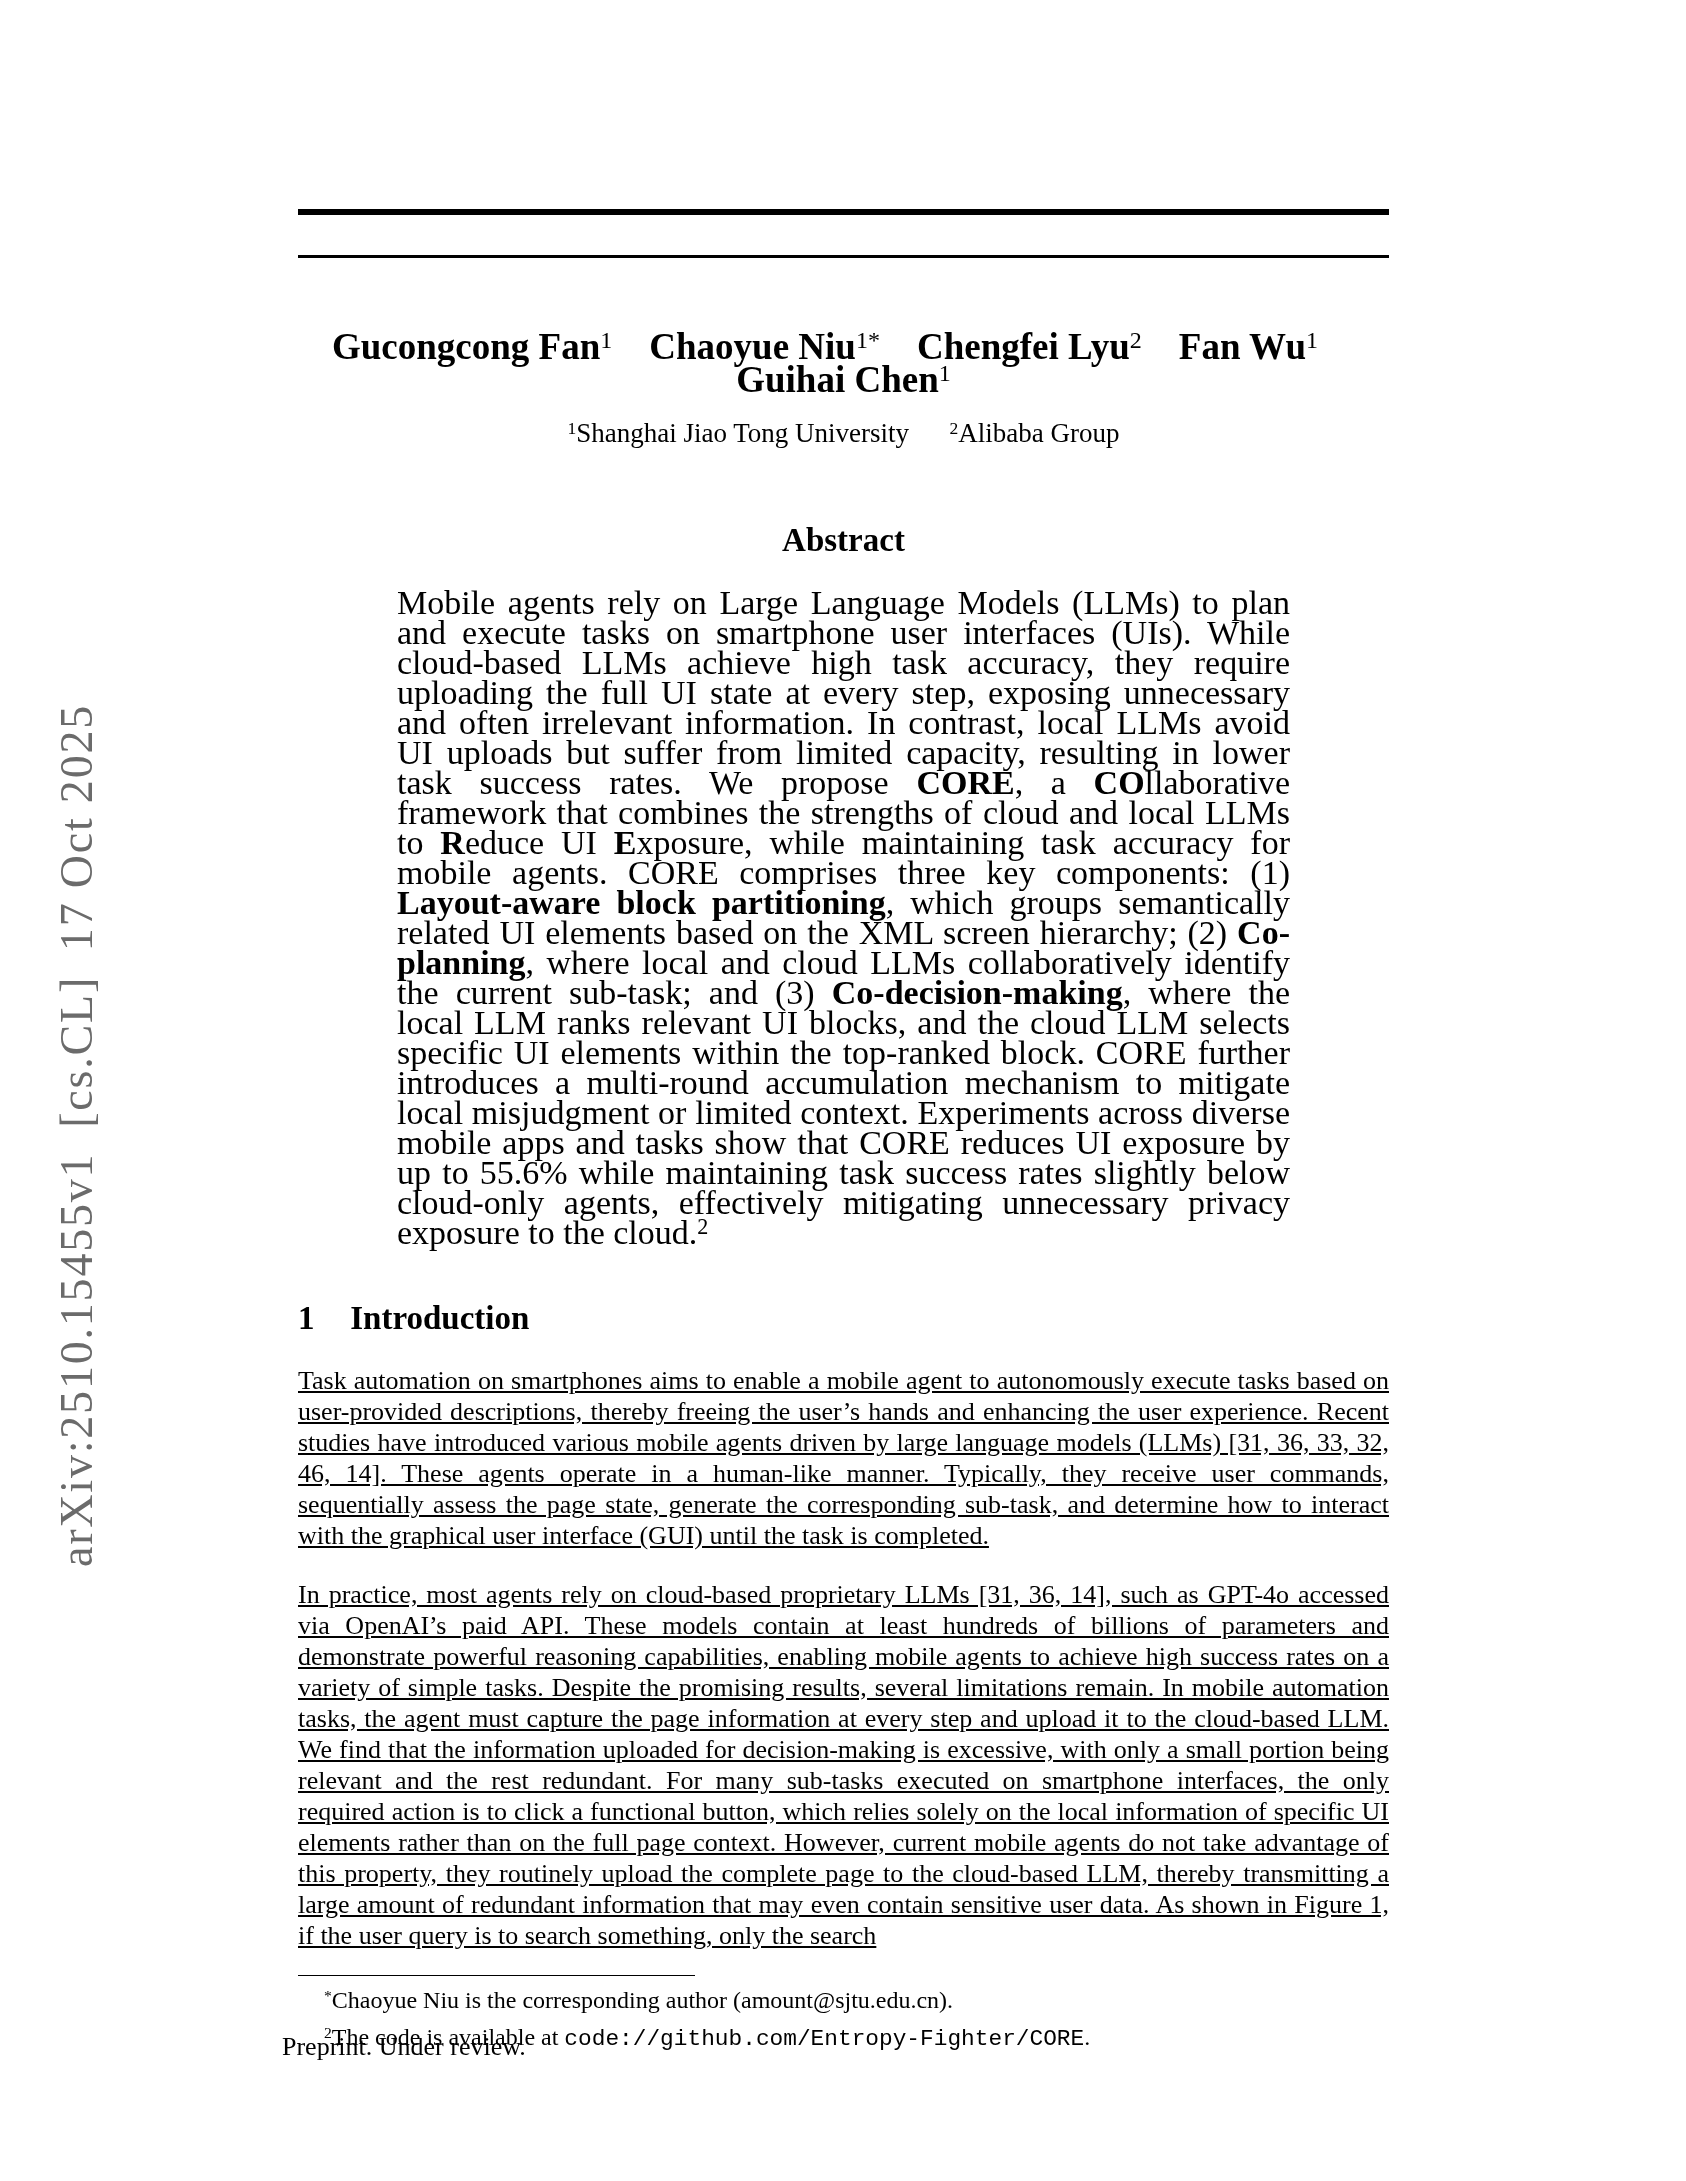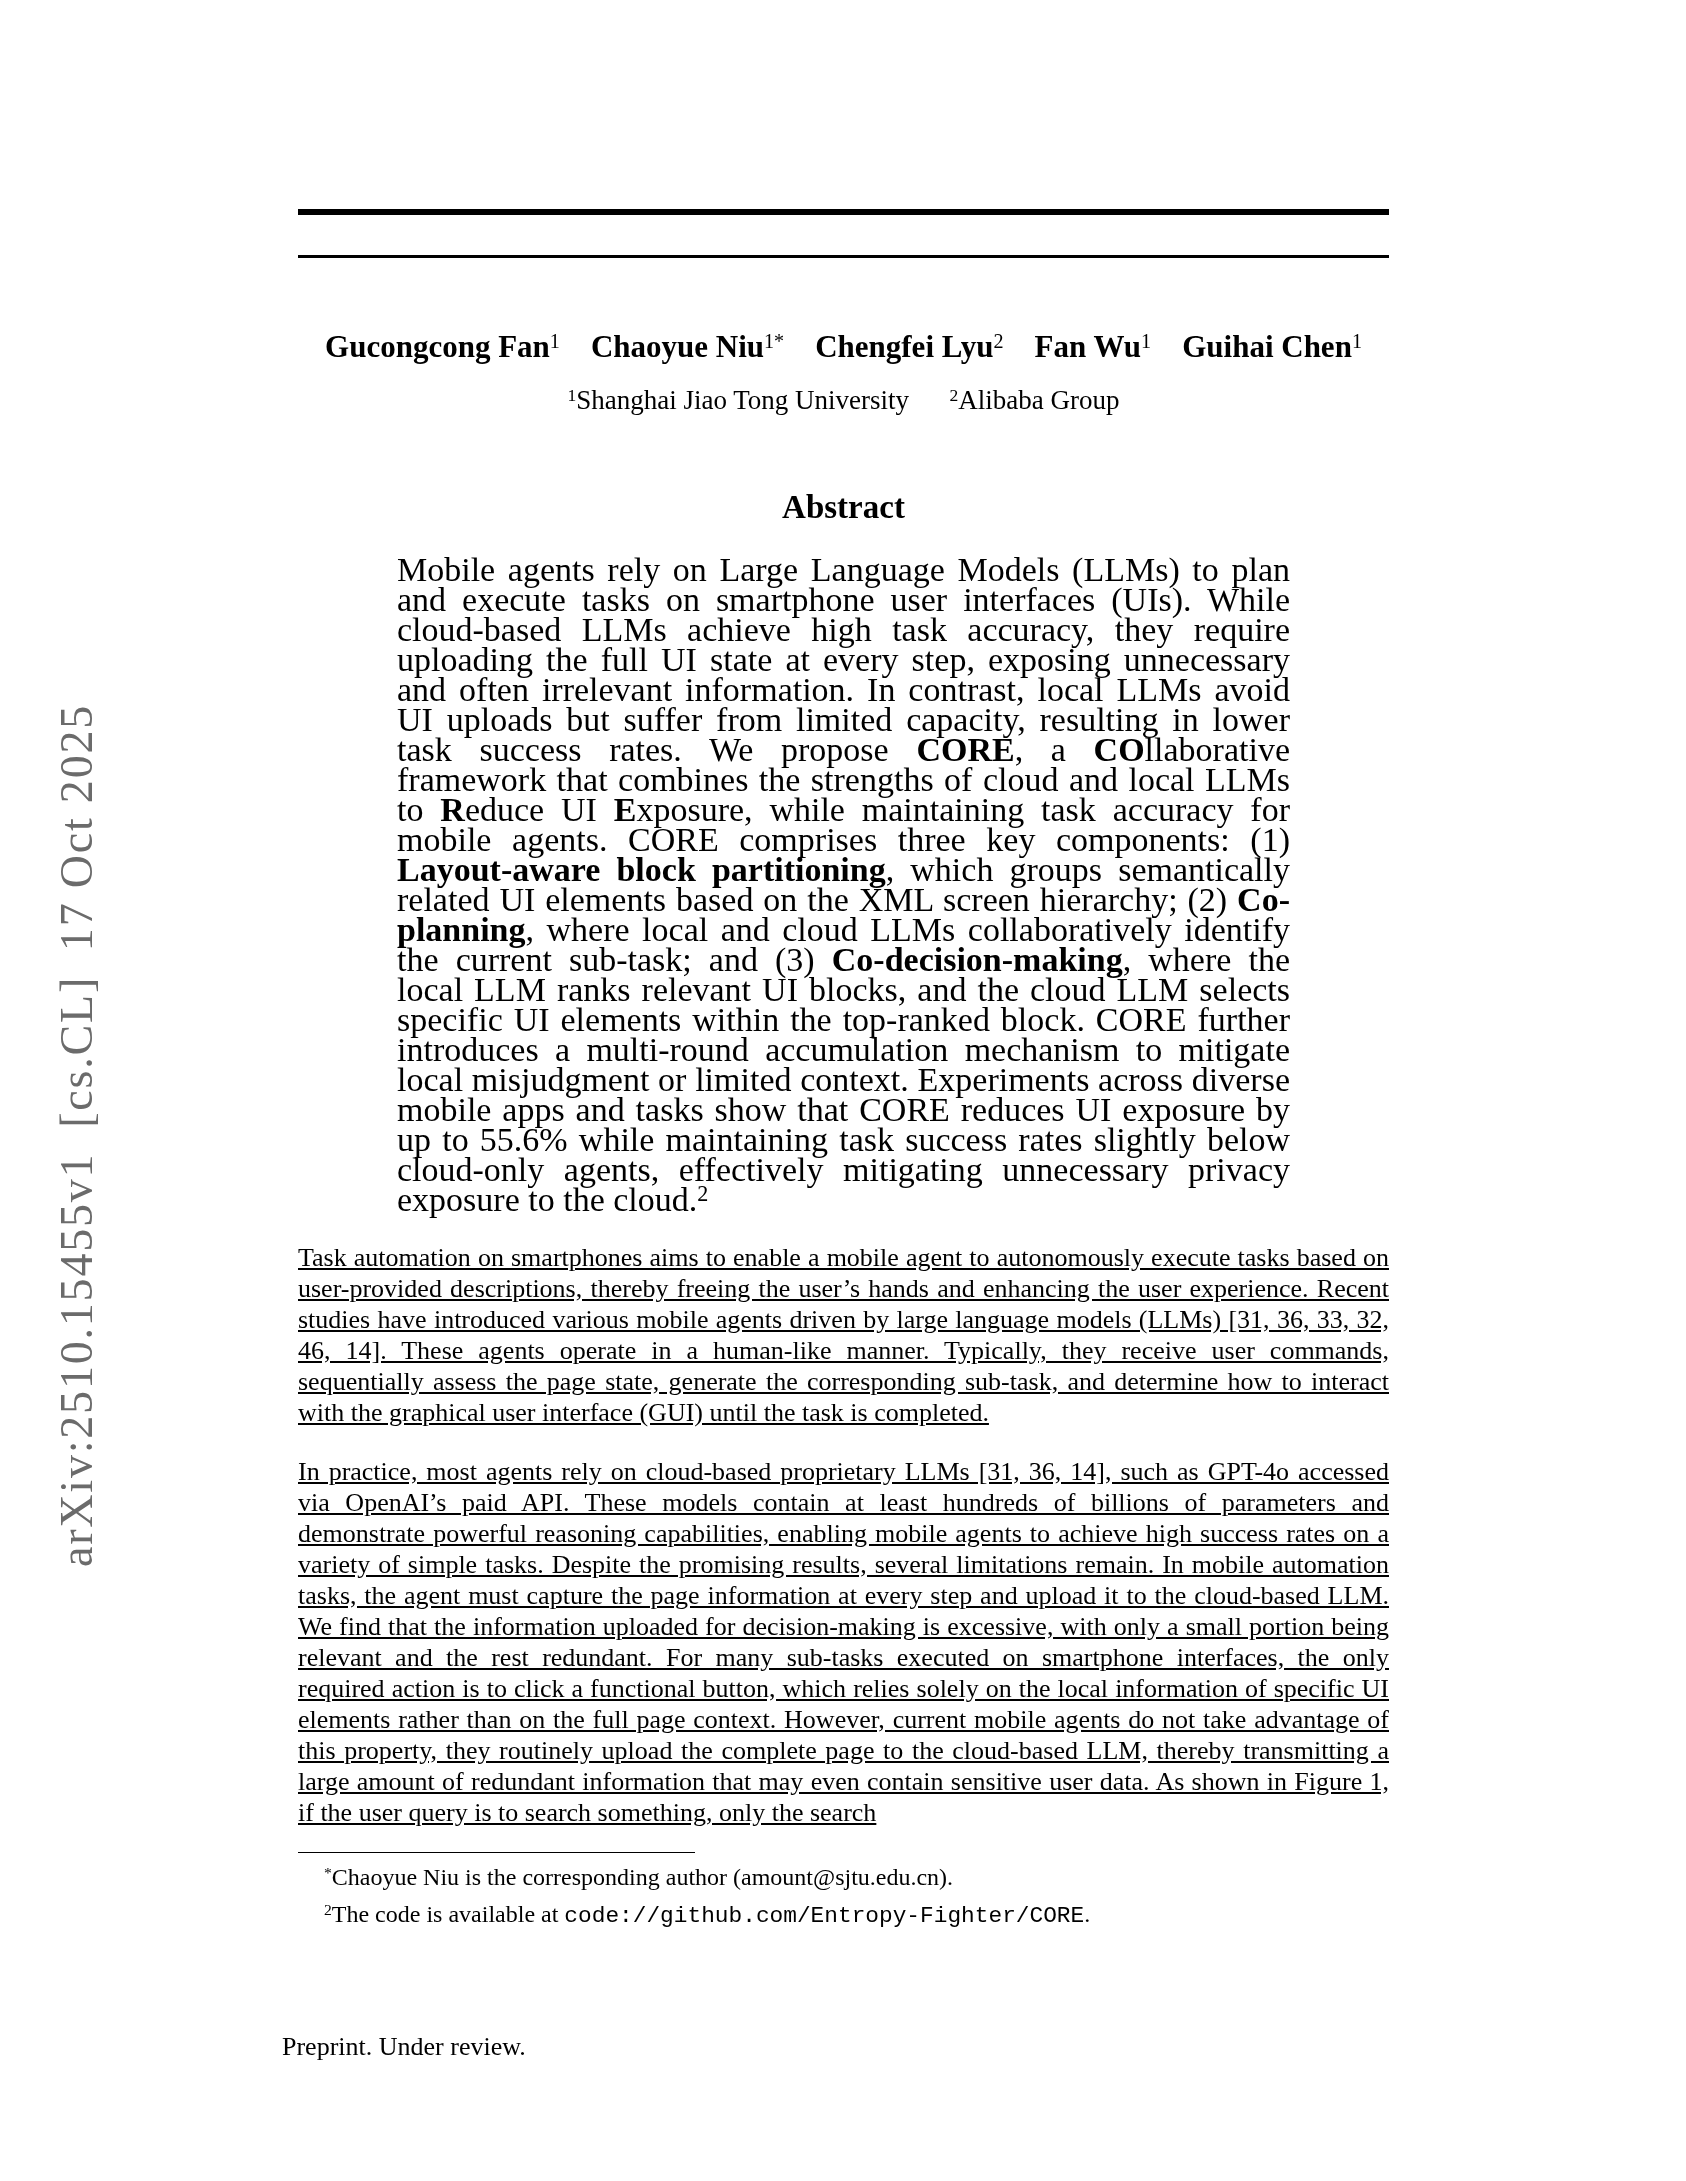--- a/index.html
+++ b/index.html
@@ -26,21 +26,21 @@
     font-size: 46px;
     line-height: 58px;
     font-weight: bold;
     text-align: center;
     letter-spacing: 0.5px;
   }
   .title-line { display: block; }
   .authors {
     margin-top: 72px;
     text-align: center;
-    font-size: 31px;
+    font-size: 37px;
     line-height: 33px;
   }
   .affils {
     margin-top: 22px;
     text-align: center;
     font-size: 27px;
     line-height: 31px;
   }
   .abstract-heading {
     margin: 72px 0 3px 0;
@@ -128,20 +128,24 @@
     <div class="rule-thin"></div>
 
     <div class="authors"><span style="font-weight: bold;">Gucongcong Fan</span><sup>1</sup><span> </span><span style="font-weight: bold;">Chaoyue Niu</span><sup>1*</sup><span> </span><span style="font-weight: bold;">Chengfei Lyu</span><sup>2</sup><span> </span><span style="font-weight: bold;">Fan Wu</span><sup>1</sup><span> </span><span style="font-weight: bold;">Guihai Chen</span><sup>1</sup></div>
 
     <div class="affils"><sup>1</sup><span>Shanghai Jiao Tong University</span><span>  </span><sup>2</sup><span>Alibaba Group</span></div>
 
     <h2 class="abstract-heading">Abstract</h2>
 
     <div class="abstract-body"><span>Mobile agents rely on Large Language Models (LLMs) to plan and execute tasks on smartphone user interfaces (UIs). While cloud-based LLMs achieve high task accuracy, they require uploading the full UI state at every step, exposing unnecessary and often irrelevant information. In contrast, local LLMs avoid UI uploads but suffer from limited capacity, resulting in lower task success rates. We propose </span><span style="font-weight: bold;">CORE</span><span>, a </span><span style="font-weight: bold;">CO</span><span>llaborative framework that combines the strengths of cloud and local LLMs to </span><span style="font-weight: bold;">R</span><span>educe UI </span><span style="font-weight: bold;">E</span><span>xposure, while maintaining task accuracy for mobile agents. CORE comprises three key components: (1) </span><span style="font-weight: bold;">Layout-aware block partitioning</span><span>, which groups semantically related UI elements based on the XML screen hierarchy; (2) </span><span style="font-weight: bold;">Co-planning</span><span>, where local and cloud LLMs collaboratively identify the current sub-task; and (3) </span><span style="font-weight: bold;">Co-decision-making</span><span>, where the local LLM ranks relevant UI blocks, and the cloud LLM selects specific UI elements within the top-ranked block. CORE further introduces a multi-round accumulation mechanism to mitigate local misjudgment or limited context. Experiments across diverse mobile apps and tasks show that CORE reduces UI exposure by up to 55.6% while maintaining task success rates slightly below cloud-only agents, effectively mitigating unnecessary privacy exposure to the cloud.</span><sup>2</sup></div>
 
+    <h2 class="section-heading">
+      <span class="section-number">1</span>
+      <span class="section-title">Introduction</span>
+    </h2>
 
     <p class="para">Task automation on smartphones aims to enable a mobile agent to autonomously execute tasks based on user-provided descriptions, thereby freeing the user’s hands and enhancing the user experience. Recent studies have introduced various mobile agents driven by large language models (LLMs) [31, 36, 33, 32, 46, 14]. These agents operate in a human-like manner. Typically, they receive user commands, sequentially assess the page state, generate the corresponding sub-task, and determine how to interact with the graphical user interface (GUI) until the task is completed.</p>
 
     <p class="para">In practice, most agents rely on cloud-based proprietary LLMs [31, 36, 14], such as GPT-4o accessed via OpenAI’s paid API. These models contain at least hundreds of billions of parameters and demonstrate powerful reasoning capabilities, enabling mobile agents to achieve high success rates on a variety of simple tasks. Despite the promising results, several limitations remain. In mobile automation tasks, the agent must capture the page information at every step and upload it to the cloud-based LLM. We find that the information uploaded for decision-making is excessive, with only a small portion being relevant and the rest redundant. For many sub-tasks executed on smartphone interfaces, the only required action is to click a functional button, which relies solely on the local information of specific UI elements rather than on the full page context. However, current mobile agents do not take advantage of this property, they routinely upload the complete page to the cloud-based LLM, thereby transmitting a large amount of redundant information that may even contain sensitive user data. As shown in Figure 1, if the user query is to search something, only the search</p>
 
     <div class="footnote-rule"></div>
 
     <div class="fn"><sup>*</sup><span>Chaoyue Niu is the corresponding author (amount@sjtu.edu.cn).</span></div>
 
     <div class="fn"><sup>2</sup><span>The code is available at </span><span class="mono">code://github.com/Entropy-Fighter/CORE</span><span>.</span></div>

